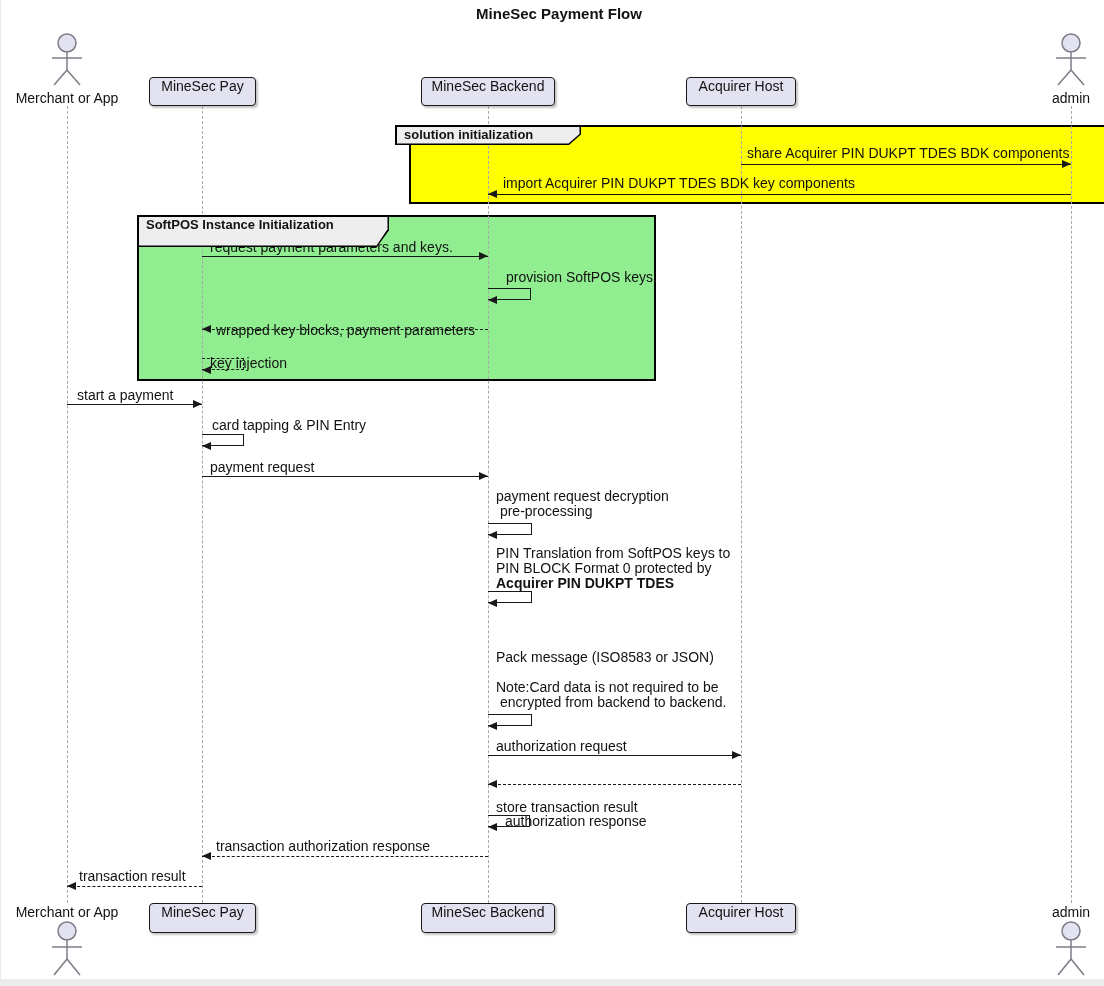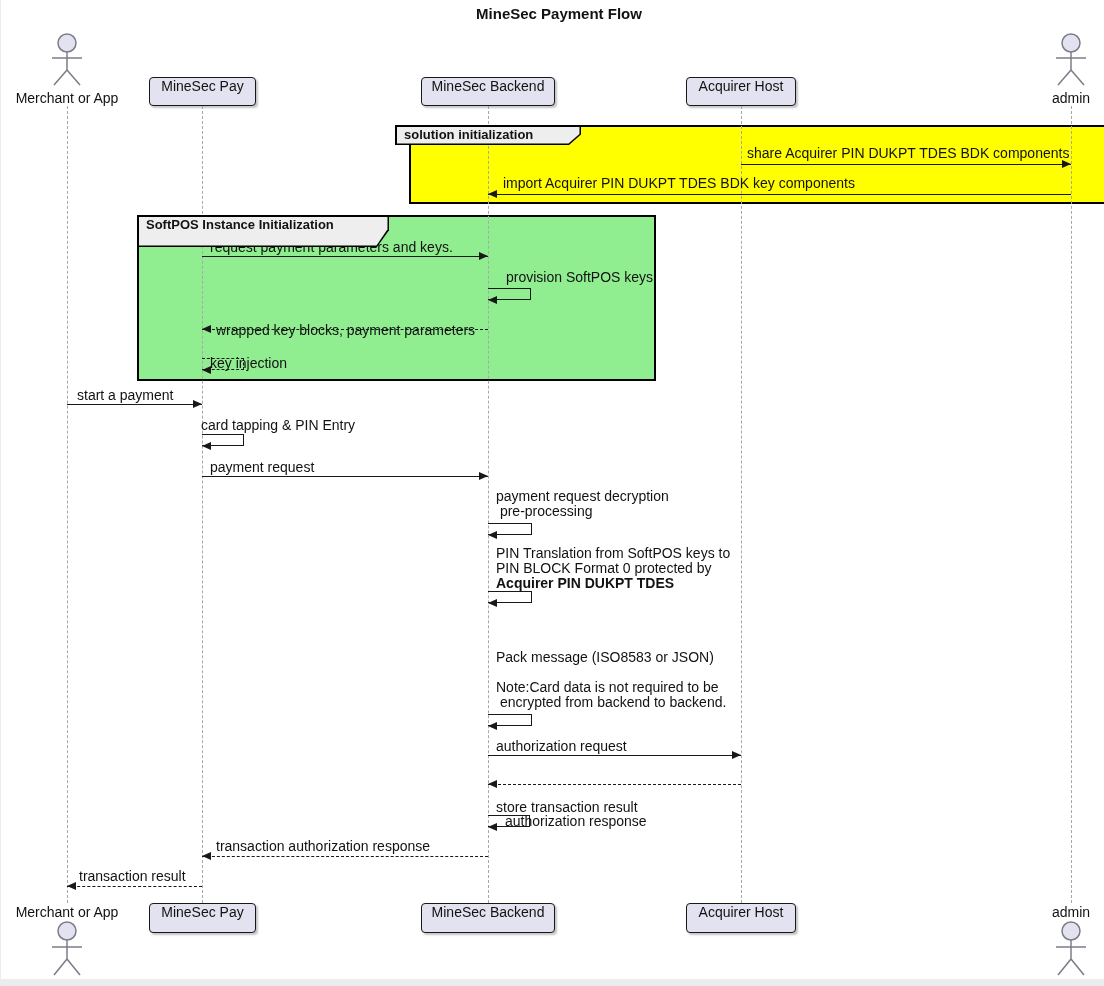--- a/index.html
+++ b/index.html
@@ -111,21 +111,21 @@
   <div class="arr left" style="left:201px;top:325px;"></div>
 
   <div class="msg-label" style="left:209px;top:356px;">key injection</div>
   <div class="selfloop dashed" style="left:201px;top:358px;width:42px;height:12px;"></div>
   <div class="arr left" style="left:201px;top:366px;"></div>
 
   <div class="msg-label" style="left:76px;top:388px;">start a payment</div>
   <div class="msg-line" style="left:66px;top:404px;width:135px;"></div>
   <div class="arr right" style="left:192px;top:400px;"></div>
 
-  <div class="msg-label" style="left:200px;top:418px;">card tapping &amp; PIN Entry</div>
+  <div class="msg-label" style="left:211px;top:418px;">card tapping &amp; PIN Entry</div>
   <div class="selfloop" style="left:201px;top:434px;width:42px;height:12px;"></div>
   <div class="arr left" style="left:201px;top:442px;"></div>
 
   <div class="msg-label" style="left:209px;top:460px;">payment request</div>
   <div class="msg-line" style="left:201px;top:476px;width:286px;"></div>
   <div class="arr right" style="left:478px;top:472px;"></div>
 
   <div class="msg-label" style="left:495px;top:489px;">payment request decryption
  pre-processing</div>
   <div class="selfloop" style="left:487px;top:523px;width:44px;height:12px;"></div>

